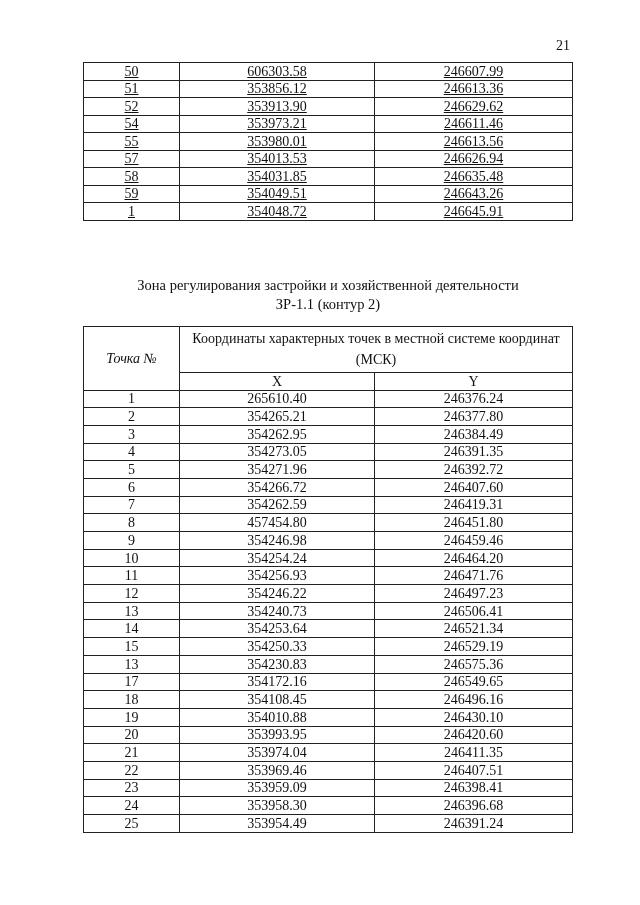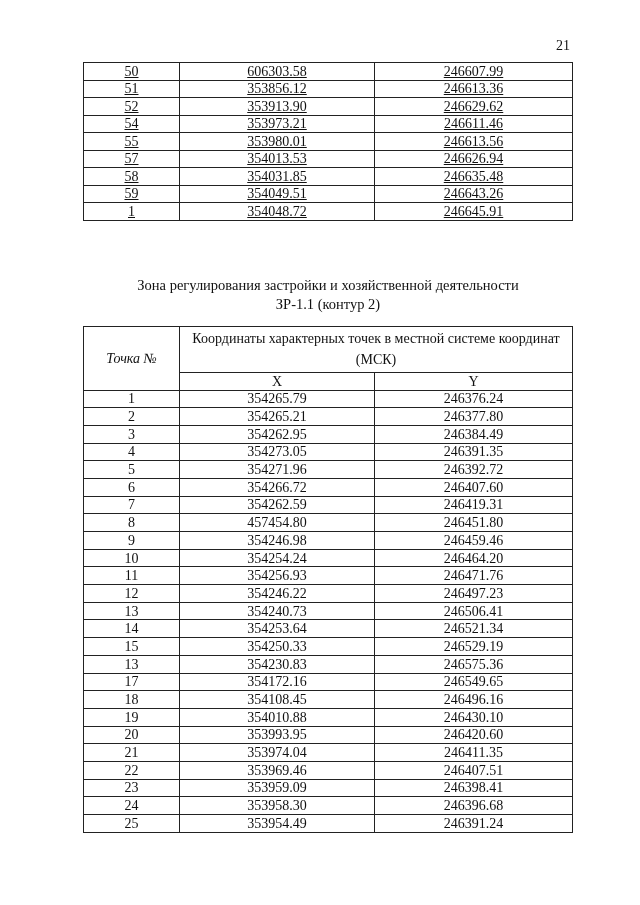--- a/index.html
+++ b/index.html
@@ -98,21 +98,21 @@
       <th class="h-coords" colspan="2">Координаты характерных точек в местной системе координат (МСК)</th>
     </tr>
     <tr>
       <th>X</th>
       <th>Y</th>
     </tr>
   </thead>
   <tbody id="t2-body">
       <tr>
         <td>1</td>
-        <td>354265.79</td>
+        <td>265610.40</td>
         <td>246376.24</td>
       </tr>
       <tr>
         <td>2</td>
         <td>354265.21</td>
         <td>246377.80</td>
       </tr>
       <tr>
         <td>3</td>
         <td>354262.95</td>

